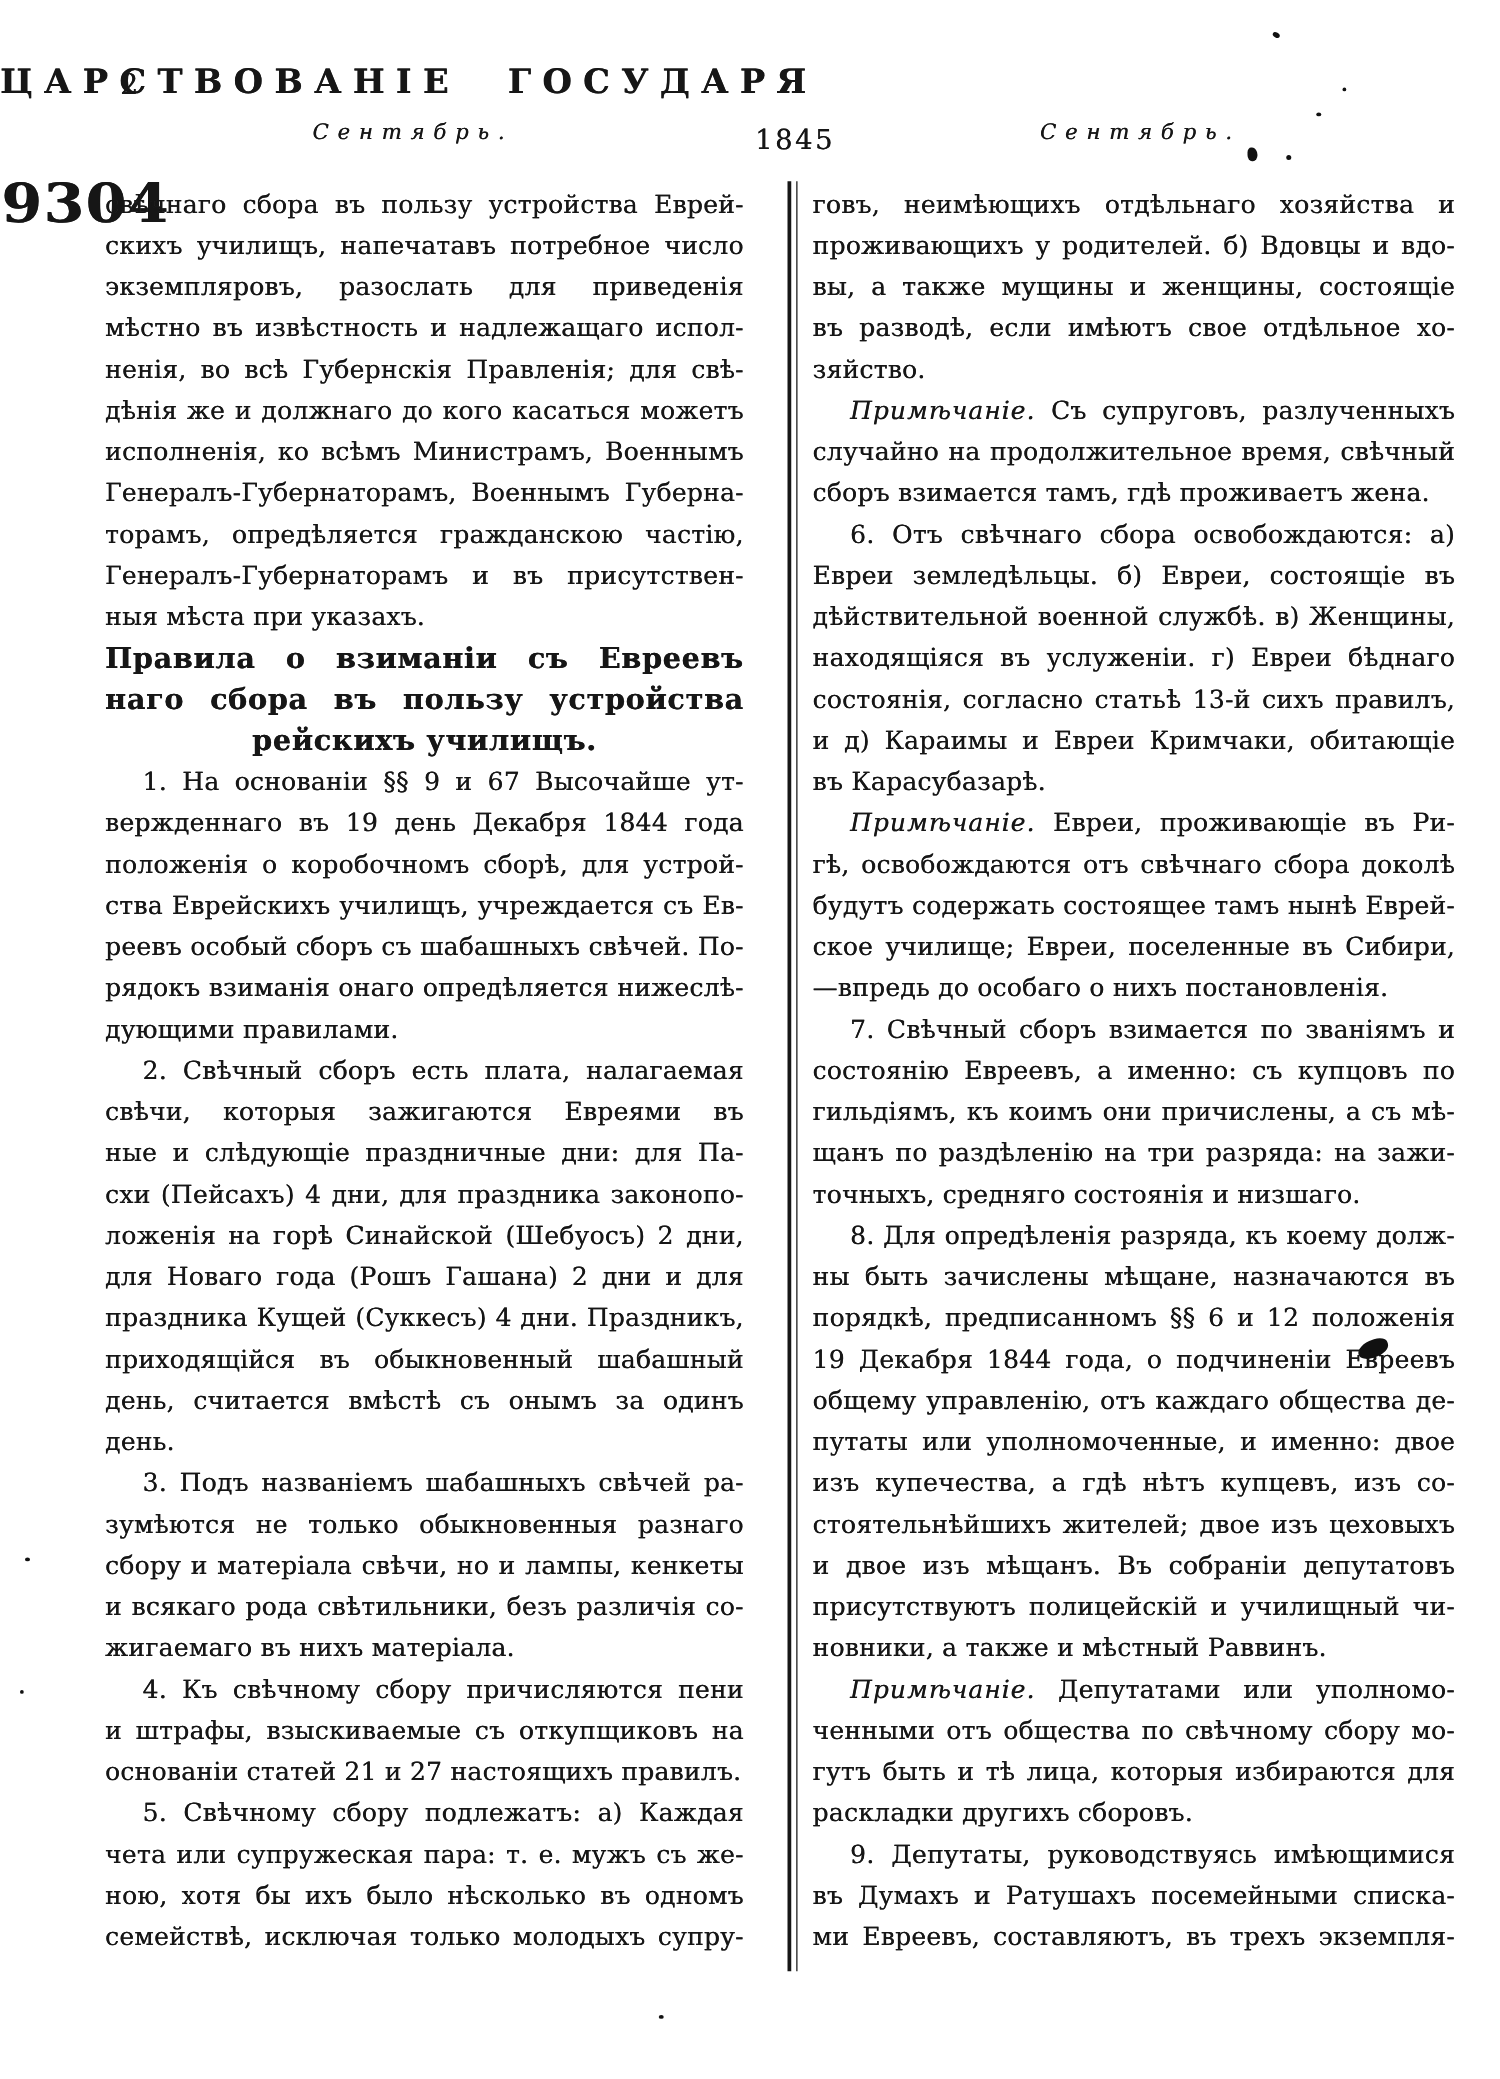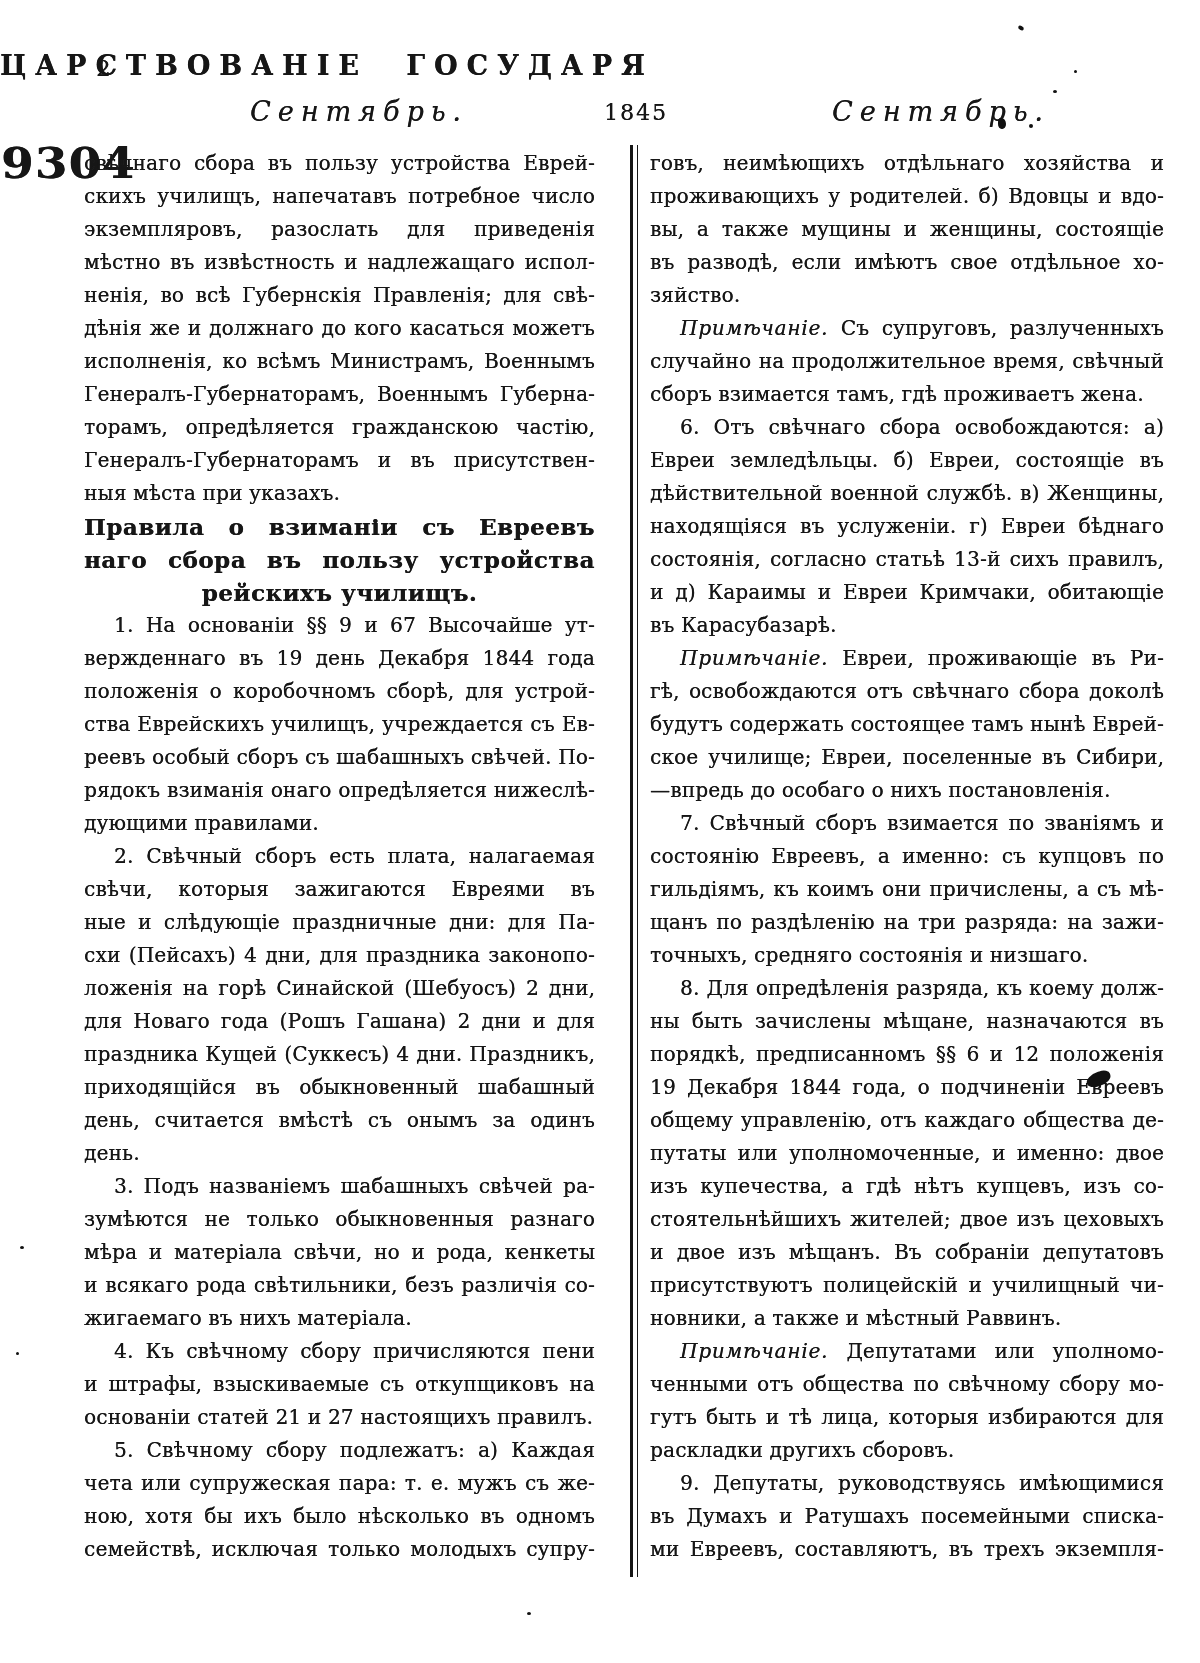--- a/index.html
+++ b/index.html
@@ -19,21 +19,21 @@
   }
   .run-title{
     position:absolute;left:0;right:0;top:50px;
     text-align:left;
     font-size:27px;font-weight:bold;
     letter-spacing:9px;word-spacing:20px;
   }
   .subhead{position:absolute;left:0;top:96px;width:100%;height:36px;}
   .month{
     position:absolute;top:0;
-    font-style:italic;font-size:27px;letter-spacing:7px;
+    font-style:italic;font-size:17px;letter-spacing:7px;
   }
   .month.left{left:250px;}
   .month.right{left:832px;}
   .year{
     position:absolute;top:4px;left:636px;transform:translateX(-50%);
     font-size:22px;letter-spacing:2px;
   }
   
   .actnum{
     position:absolute;left:1px;top:138px;
@@ -115,21 +115,21 @@
       <div class="ln j">ные и слѣдующіе праздничные дни: для Па-</div>
       <div class="ln j">схи (Пейсахъ) 4 дни, для праздника законопо-</div>
       <div class="ln j">ложенія на горѣ Синайской (Шебуосъ) 2 дни,</div>
       <div class="ln j">для Новаго года (Рошъ Гашана) 2 дни и для</div>
       <div class="ln j">праздника Кущей (Суккесъ) 4 дни. Праздникъ,</div>
       <div class="ln j">приходящійся въ обыкновенный шабашный</div>
       <div class="ln j">день, считается вмѣстѣ съ онымъ за одинъ</div>
       <div class="ln l">день.</div>
       <div class="ln ji">3. Подъ названіемъ шабашныхъ свѣчей ра-</div>
       <div class="ln j">зумѣются не только обыкновенныя разнаго раз-</div>
-      <div class="ln j">мѣра и матеріала свѣчи, но и рода, кенкеты</div>
+      <div class="ln j">сбору и матеріала свѣчи, но и лампы, кенкеты</div>
       <div class="ln j">и всякаго рода свѣтильники, безъ различія со-</div>
       <div class="ln l">жигаемаго въ нихъ матеріала.</div>
       <div class="ln ji">4. Къ свѣчному сбору причисляются пени</div>
       <div class="ln j">и штрафы, взыскиваемые съ откупщиковъ на</div>
       <div class="ln l">основаніи статей 21 и 27 настоящихъ правилъ.</div>
       <div class="ln ji">5. Свѣчному сбору подлежатъ: а) Каждая</div>
       <div class="ln j">чета или супружеская пара: т. е. мужъ съ же-</div>
       <div class="ln j">ною, хотя бы ихъ было нѣсколько въ одномъ</div>
       <div class="ln j">семействѣ, исключая только молодыхъ супру-</div>
     </div>

